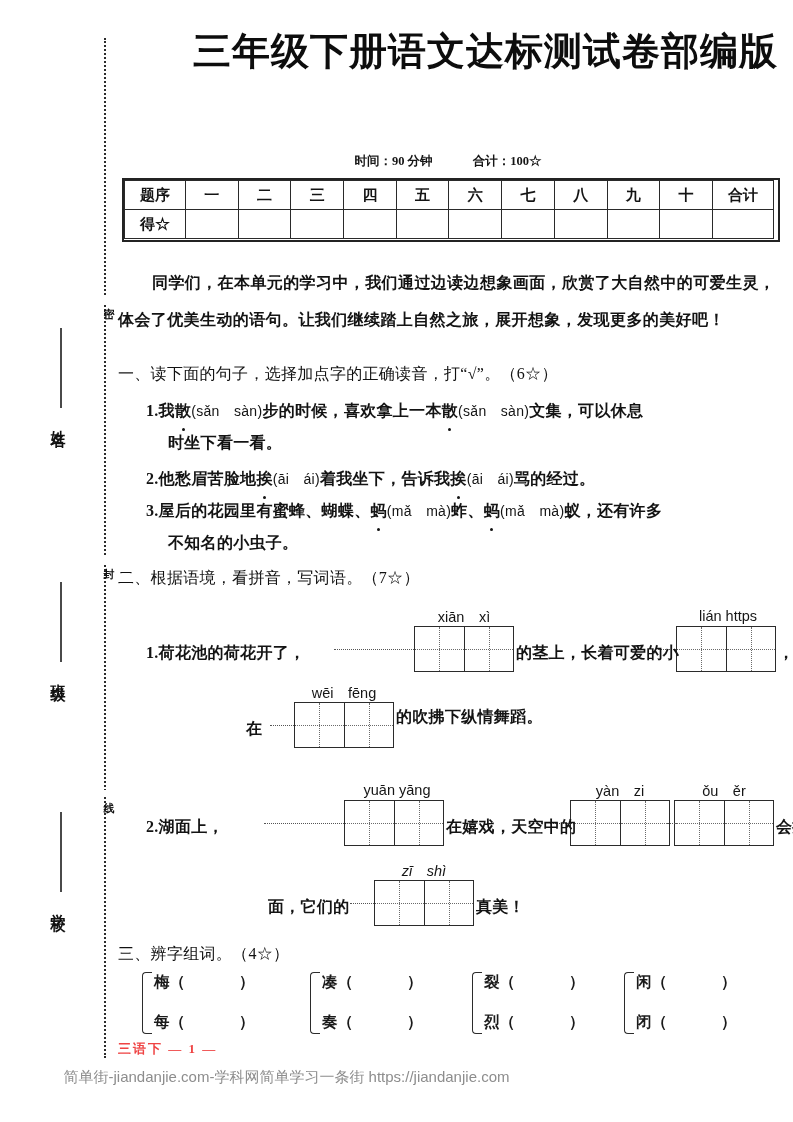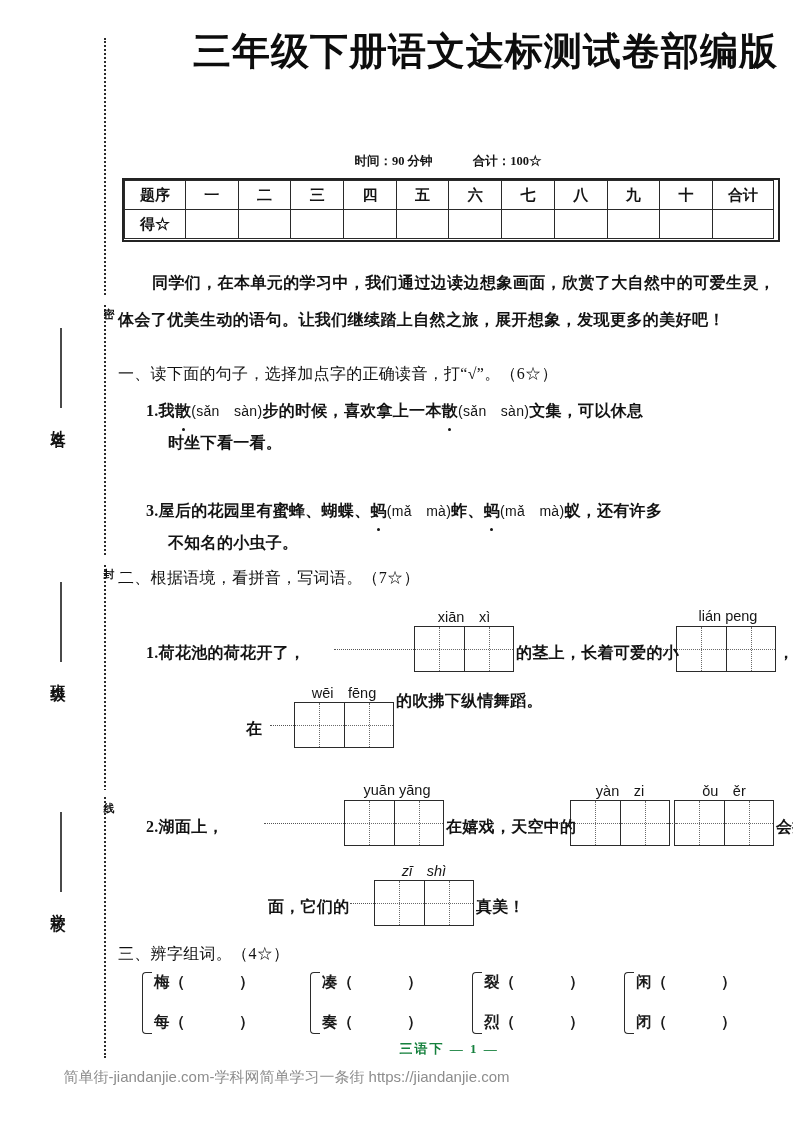--- a/index.html
+++ b/index.html
@@ -190,22 +190,22 @@
     border-top:1.5px solid #2b2b2b;
     border-bottom:1.5px solid #2b2b2b;
     border-radius:4px 0 0 4px;
     box-sizing:border-box;
   }
   .pair-row{position:absolute;white-space:nowrap;font-size:15.5px;font-weight:bold;}
   .pair-row .blank{display:inline-block;width:54px;}
 
   .pagefoot{
     position:absolute;left:0;top:1040px;width:662px;
-    text-align:center;
-    font-size:13px;font-weight:bold;color:#15803d;
+    text-align:left;
+    font-size:13px;font-weight:bold;color:#ef4444;
     letter-spacing:2px;
   }
   .watermark{
     position:absolute;left:-110px;top:1068px;width:793px;
     text-align:center;
     font-family:"Liberation Sans","DejaVu Sans",sans-serif;
     font-size:15px;color:#8d8d8d;
     letter-spacing:0px;
   }
 </style>
@@ -276,56 +276,59 @@
 
     <div class="para intro">同学们，在本单元的学习中，我们通过边读边想象画面，欣赏了大自然中的可爱生灵，体会了优美生动的语句。让我们继续踏上自然之旅，展开想象，发现更多的美好吧！</div>
 
     <div class="qhead" style="top:364px;">一、读下面的句子，选择加点字的正确读音，打“√”。（6☆）</div>
 
     <div class="qline" style="left:28px;top:396px;">
       <span>1.</span><span>我</span><span class="dotted-char">散</span><span class="py">(sǎn　sàn)</span><span>步的时候，喜欢拿上一本</span><span class="dotted-char">散</span><span class="py">(sǎn　sàn)</span><span>文集，可以休息</span>
     </div>
     <div class="qline" style="left:50px;top:428px;">时坐下看一看。</div>
 
+    <div class="qline" style="left:28px;top:464px;">
+      <span>2.</span><span>他愁眉苦脸地</span><span class="dotted-char">挨</span><span class="py">(āi　ái)</span><span>着我坐下，告诉我</span><span class="dotted-char">挨</span><span class="py">(āi　ái)</span><span>骂的经过。</span>
+    </div>
 
     <div class="qline" style="left:28px;top:496px;">
       <span>3.</span><span>屋后的花园里有蜜蜂、蝴蝶、</span><span class="dotted-char">蚂</span><span class="py">(mǎ　mà)</span><span>蚱、</span><span class="dotted-char">蚂</span><span class="py">(mǎ　mà)</span><span>蚁，还有许多</span>
     </div>
     <div class="qline" style="left:50px;top:528px;">不知名的小虫子。</div>
 
     <div class="qhead" style="top:568px;">二、根据语境，看拼音，写词语。（7☆）</div>
 
     <div class="gridpy" style="left:296px;top:608px;width:100px;">xiān　xì</div>
     <div class="grid" style="left:296px;top:626px;width:100px;height:46px;">
       <div class="cell"></div>
       <div class="cell"></div>
     </div>
     <div class="leadline" style="left:216px;top:649px;width:82px;"></div>
 
-    <div class="gridpy" style="left:558px;top:608px;width:104px;">lián peng</div>
+    <div class="gridpy" style="left:558px;top:608px;width:104px;">lián https</div>
     <div class="grid" style="left:558px;top:626px;width:100px;height:46px;">
       <div class="cell"></div>
       <div class="cell"></div>
     </div>
     <div class="leadline" style="left:540px;top:649px;width:20px;"></div>
 
     <div class="qline" style="left:28px;top:638px;">
       <span>1.</span><span>荷花池的荷花开了，</span>
     </div>
     <div class="qline" style="left:398px;top:638px;">的茎上，长着可爱的小</div>
     <div class="qline" style="left:660px;top:638px;">，荷花</div>
 
     <div class="gridpy" style="left:176px;top:684px;width:100px;">wēi　fēng</div>
     <div class="grid" style="left:176px;top:702px;width:100px;height:46px;">
       <div class="cell"></div>
       <div class="cell"></div>
     </div>
     <div class="leadline" style="left:152px;top:725px;width:26px;"></div>
     <div class="qline" style="left:128px;top:714px;">在</div>
-    <div class="qline" style="left:278px;top:686px;">的吹拂下纵情舞蹈。</div>
+    <div class="qline" style="left:278px;top:702px;">的吹拂下纵情舞蹈。</div>
 
     <div class="gridpy" style="left:226px;top:782px;width:106px;">yuān yāng</div>
     <div class="grid" style="left:226px;top:800px;width:100px;height:46px;">
       <div class="cell"></div>
       <div class="cell"></div>
     </div>
     <div class="leadline" style="left:146px;top:823px;width:82px;"></div>
 
     <div class="gridpy" style="left:452px;top:782px;width:100px;">yàn　zi</div>
     <div class="grid" style="left:452px;top:800px;width:100px;height:46px;">

